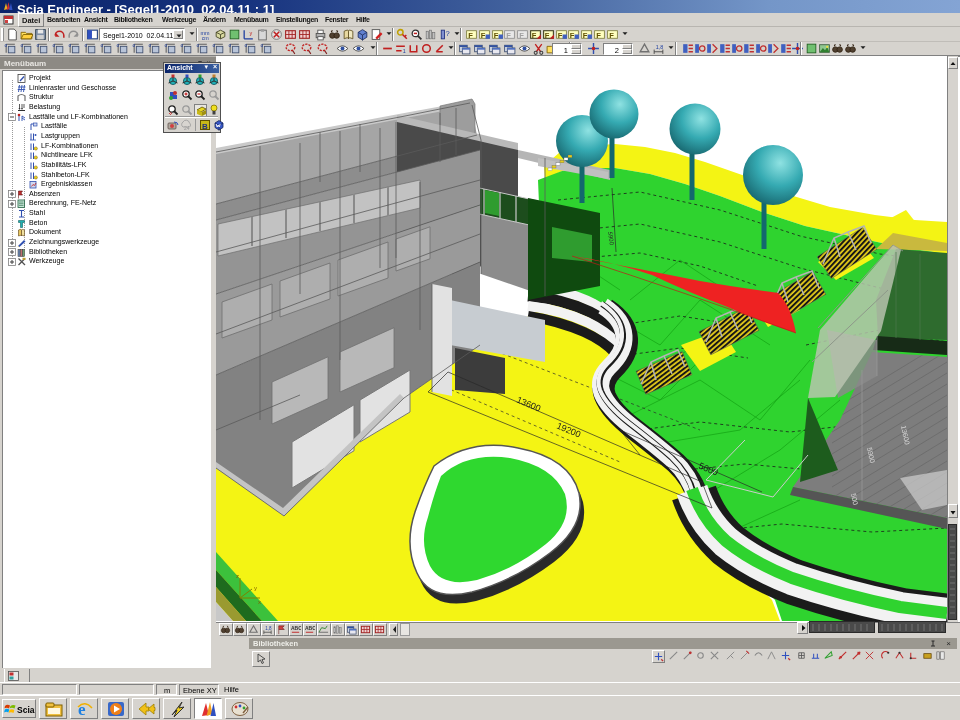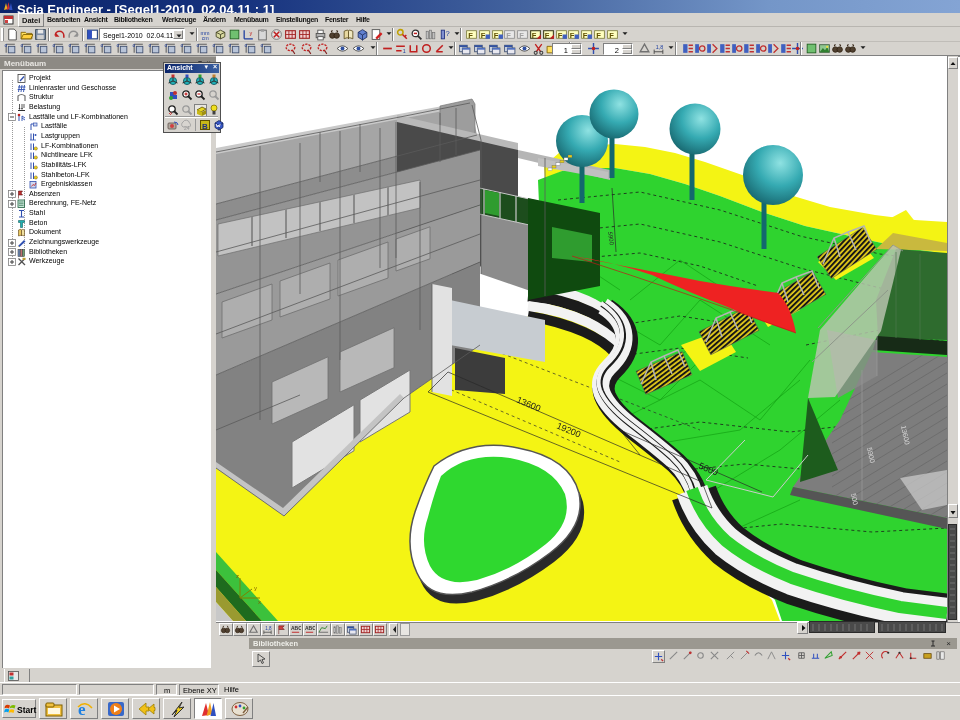--- a/index.html
+++ b/index.html
@@ -1325,21 +1325,21 @@
 </div>
 
 <div class="abs" style="left:0;top:695px;width:960px;height:25px;background:#d6d3ce;border-top:1px solid #fff">
 <div class="abs raised" style="left:2px;top:3px;width:34px;height:19px;background:#d6d3ce">
 <svg width="13" height="13" viewBox="0 0 13 13" style="position:absolute;left:1px;top:2px">
  <path d="M1 4 q2-2 5-0.5 l-1 3 q-2-1.5-4.5-0.2 Z" fill="#d83b01"></path>
  <path d="M6.5 4 q2.5-1.8 5-0.5 l-1 3 q-2.5-1.3-4.8-0.2 Z" fill="#7cbb00"></path>
  <path d="M0.8 7.5 q2-1.3 4.5 0 l-1 3 q-2-1.3-4.2 0 Z" fill="#00a1f1"></path>
  <path d="M5.5 8 q2.3-1.3 4.8 0 l-0.8 3 q-2.3-1.3-4.8-0.2 Z" fill="#ffbb00"></path>
 </svg>
-<span class="abs" style="left:14px;top:4.5px;font-size:8.5px;font-weight:bold;color:#000">Start</span>
+<span class="abs" style="left:14px;top:4.5px;font-size:8.5px;font-weight:bold;color:#000">Scia</span>
 </div>
 <div class="abs raised" style="left:39px;top:2px;width:28px;height:21px;background:#d6d3ce">
       <svg width="20" height="20" viewBox="0 0 20 20" style="position:absolute;left:4px;top:0px">
         <rect x="2" y="6" width="16" height="11" fill="#f0c040" stroke="#806000"></rect>
         <rect x="2" y="4" width="8" height="4" rx="1" fill="#f0c040" stroke="#806000"></rect>
         <rect x="4" y="9" width="12" height="6" fill="#fff8e0"></rect>
       </svg>
     </div>
 <div class="abs raised" style="left:70px;top:2px;width:28px;height:21px;background:#d6d3ce">
       <svg width="20" height="20" viewBox="0 0 20 20" style="position:absolute;left:4px;top:0px">

